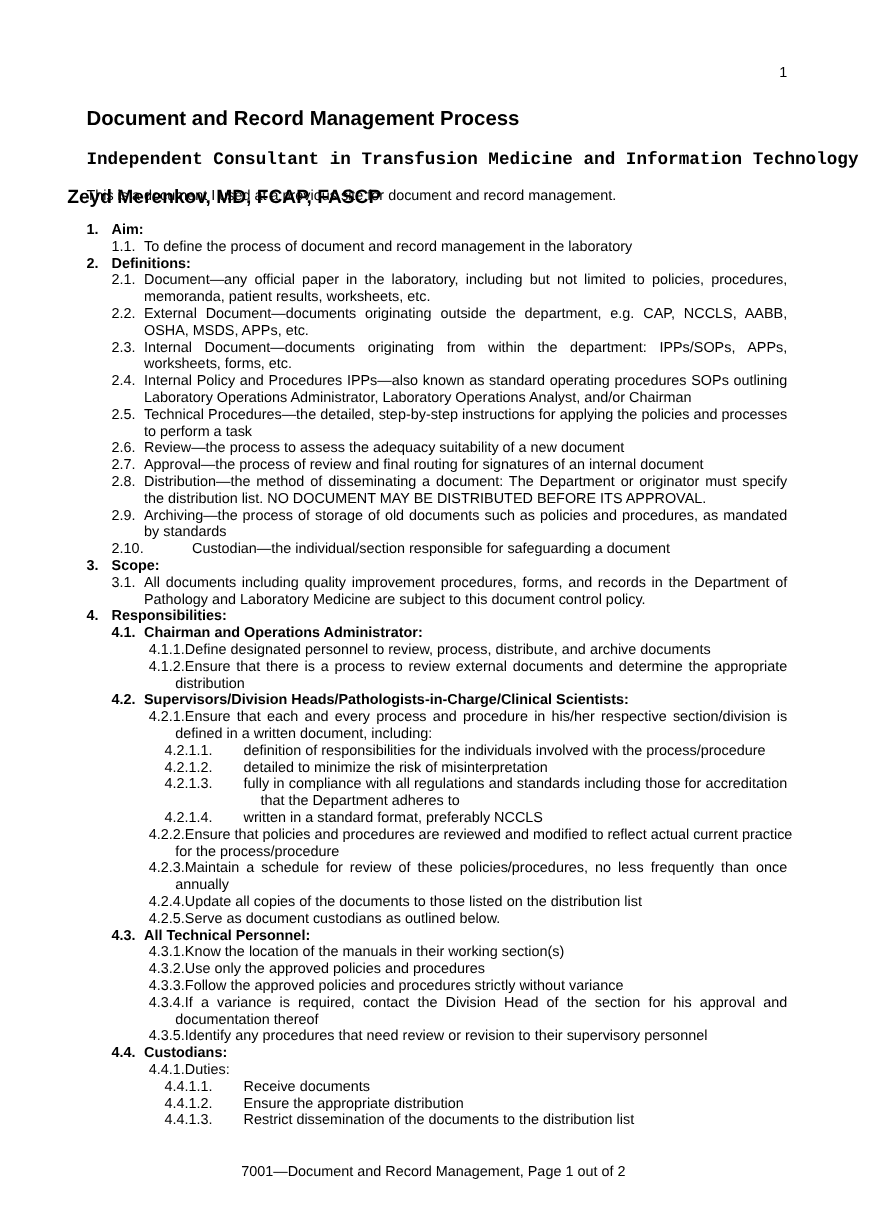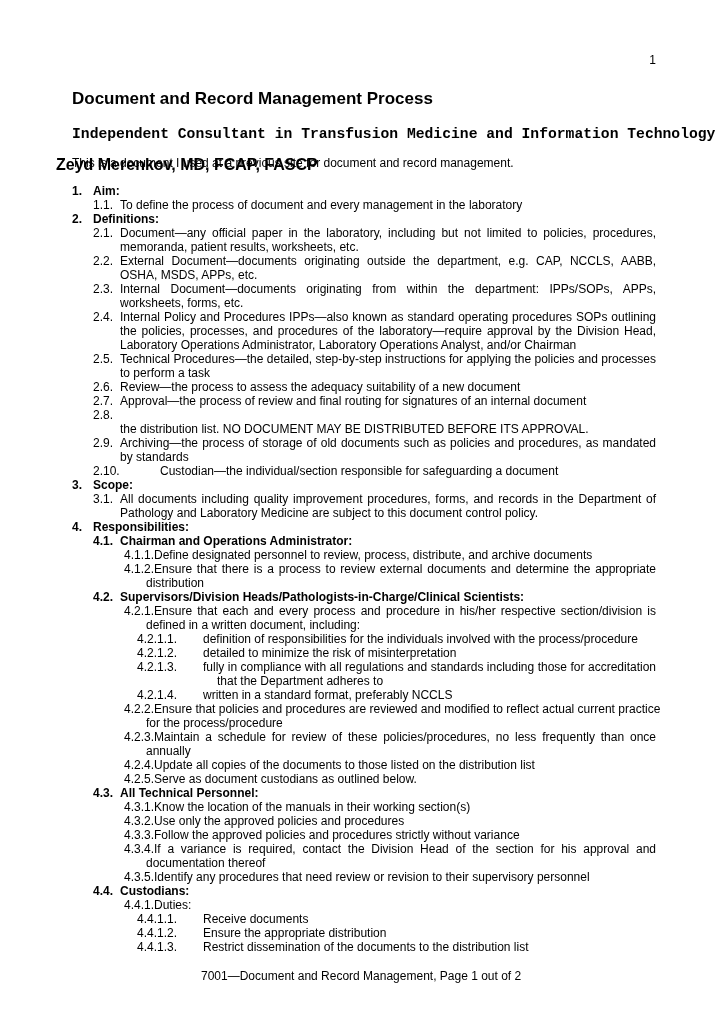--- a/index.html
+++ b/index.html
@@ -33,21 +33,21 @@
   <div class="intro">This is a document I used at a previous site for document and record management.</div>
 
   <div class="body">
 
     <div class="ln">
       <span class="n x72 b">1.</span>
       <span class="t x93 b">Aim:</span>
     </div>
     <div class="ln">
       <span class="n x93">1.1.</span>
-      <span class="t x120">To define the process of document and every management in the laboratory</span>
+      <span class="t x120">To define the process of document and record management in the laboratory</span>
     </div>
 
     <div class="ln">
       <span class="n x72 b">2.</span>
       <span class="t x93 b">Definitions:</span>
     </div>
     <div class="ln">
       <span class="n x93">2.1.</span>
       <span class="t x120 j">Document—any official paper in the laboratory, including but not limited to policies, procedures,</span>
     </div>
@@ -66,42 +66,40 @@
       <span class="t x120 j">Internal Document—documents originating from within the department:  IPPs/SOPs, APPs,</span>
     </div>
     <div class="ln">
       <span class="t x120">worksheets, forms, etc.</span>
     </div>
     <div class="ln">
       <span class="n x93">2.4.</span>
       <span class="t x120 j">Internal Policy and Procedures IPPs—also known as standard operating procedures SOPs outlining</span>
     </div>
     <div class="ln">
-      <span class="t x120 j">the policies, processes, and procedures of the laboratory—require approval by the Division Head,</span>
-    </div>
-    <div class="ln">
       <span class="t x120">Laboratory Operations Administrator, Laboratory Operations Analyst, and/or Chairman</span>
     </div>
     <div class="ln">
       <span class="n x93">2.5.</span>
       <span class="t x120 j">Technical Procedures—the detailed, step-by-step instructions for applying the policies and processes</span>
     </div>
     <div class="ln">
       <span class="t x120">to perform a task</span>
     </div>
     <div class="ln">
       <span class="n x93">2.6.</span>
       <span class="t x120">Review—the process to assess the adequacy suitability of a new document</span>
     </div>
     <div class="ln">
       <span class="n x93">2.7.</span>
       <span class="t x120">Approval—the process of review and final routing for signatures of an internal document</span>
     </div>
     <div class="ln">
       <span class="n x93">2.8.</span>
+      <span class="t x120 j">Distribution—the method of disseminating a document:  The Department or originator must specify</span>
     </div>
     <div class="ln">
       <span class="t x120">the distribution list.  NO DOCUMENT MAY BE DISTRIBUTED BEFORE ITS APPROVAL.</span>
     </div>
     <div class="ln">
       <span class="n x93">2.9.</span>
       <span class="t x120 j">Archiving—the process of storage of old documents such as policies and procedures, as mandated</span>
     </div>
     <div class="ln">
       <span class="t x120">by standards</span>

